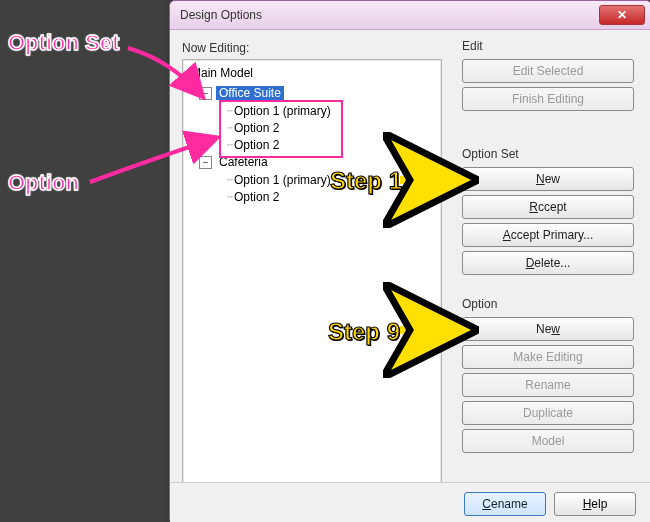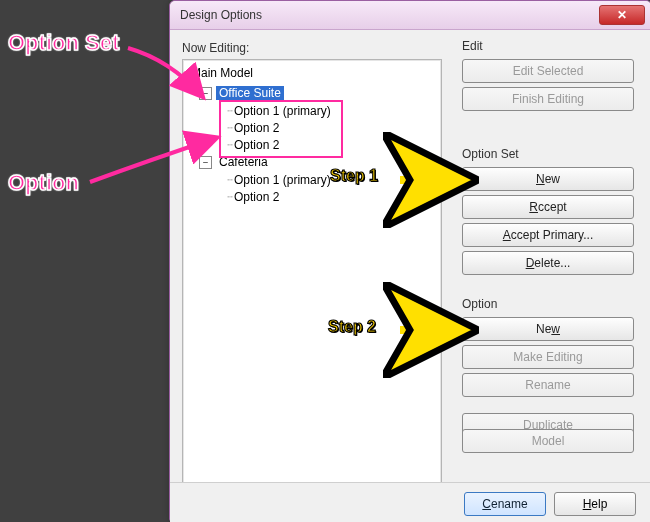--- a/index.html
+++ b/index.html
@@ -23,21 +23,21 @@
 .optset-lbl{position:absolute;left:292px;top:118px;color:#333}
 .opt-lbl{position:absolute;left:292px;top:268px;color:#333}
 .btn{position:absolute;left:292px;width:170px;height:22px;border:1px solid #8a8a8a;border-radius:3px;background:linear-gradient(#fefefe,#e6e6e6);display:flex;align-items:center;justify-content:center;cursor:pointer;color:#222}
 .btn.dis{color:#9a9a9a;cursor:default;background:linear-gradient(#f7f7f7,#ececec)}
 .u{text-decoration:underline;text-underline-offset:1px}
 .footer{position:absolute;left:0;right:0;bottom:0;height:40px;border-top:1px solid #cfcfcf;background:#f0f0f0}
 .btn-close{left:294px;top:9px;position:absolute;width:80px;height:22px;border:1px solid #3b79c3;border-radius:3px;background:linear-gradient(#eaf3ff,#cfe4ff);display:flex;align-items:center;justify-content:center;cursor:pointer;color:#123}
 .btn-help{left:384px;top:9px;position:absolute;width:80px;height:22px;border:1px solid #8a8a8a;border-radius:3px;background:linear-gradient(#fefefe,#e6e6e6);display:flex;align-items:center;justify-content:center;cursor:pointer}
 
 .callout{position:absolute;font-weight:900;font-size:22px;color:#ff2aa0;-webkit-text-stroke:1.5px #fff;text-shadow:0 0 2px #fff,0 0 2px #fff;pointer-events:none}
-.step{position:absolute;font-weight:900;font-size:16px;color:#ffd400;-webkit-text-stroke:1.2px #000;text-shadow:1px 1px 0 #000;pointer-events:none}
+.step{position:absolute;font-weight:900;font-size:24px;color:#ffd400;-webkit-text-stroke:1.2px #000;text-shadow:1px 1px 0 #000;pointer-events:none}
 svg.overlay{position:absolute;left:0;top:0;width:650px;height:522px;pointer-events:none}
 </style>
 </head>
 <body>
 <div class="stage">
 
 <div class="dialog">
   <div class="titlebar">
     <span>Design Options</span>
     <div class="closebtn">
@@ -111,21 +111,21 @@
     <div class="opt-lbl">Option</div>
     <div class="btn" style="top:288px">
           <span><span>Ne</span><span class="u">w</span></span>
         </div>
     <div class="btn dis" style="top:316px">
           <span>Make Editing</span>
         </div>
     <div class="btn dis" style="top:344px">
           <span>Rename</span>
         </div>
-    <div class="btn dis" style="top:384px">
+    <div class="btn dis" style="top:372px">
           <span>Duplicate</span>
         </div>
     <div class="btn dis" style="top:400px">
           <span>Model</span>
         </div>
 
     <div class="footer">
       <div class="btn-close">
             <span class="u">C</span>
             <span>ename</span>
@@ -134,21 +134,21 @@
             <span class="u">H</span>
             <span>elp</span>
           </div>
     </div>
   </div>
 </div>
 
 <div class="callout" style="left:8px;top:30px">Option Set</div>
 <div class="callout" style="left:8px;top:170px">Option</div>
 <div class="step" style="left:330px;top:167px">Step 1</div>
-<div class="step" style="left:328px;top:318px">Step 2</div>
+<div class="step" style="left:328px;top:318px">Step 9</div>
 
 <svg class="overlay">
   <defs>
     <marker id="ap" viewBox="0 0 12 12" refX="10" refY="6" markerWidth="9" markerHeight="9" orient="auto-start-reverse">
       <path d="M0,0 L12,6 L0,12 z" fill="#ff2aa0"></path>
     </marker>
     <marker id="ay" viewBox="0 0 14 14" refX="11" refY="7" markerWidth="12" markerHeight="12" orient="auto-start-reverse">
       <path d="M0,0 L14,7 L0,14 L4,7 z" fill="#ffe000" stroke="#000" stroke-width="1"></path>
     </marker>
   </defs>

